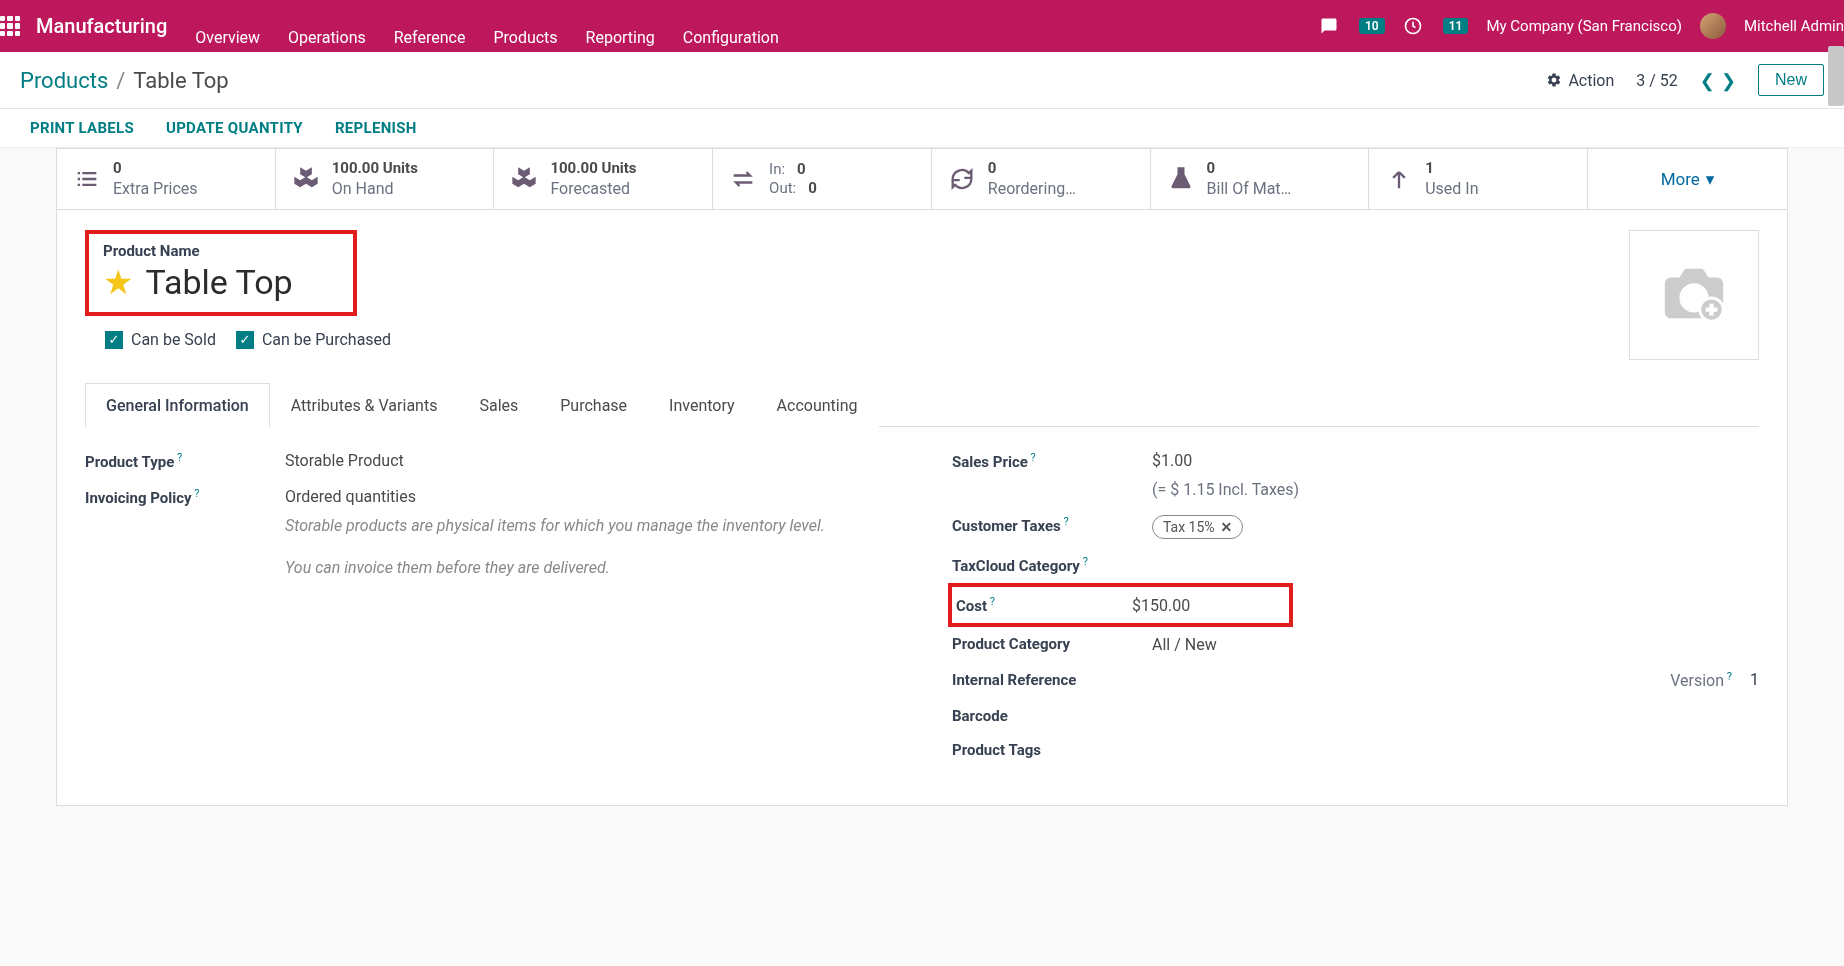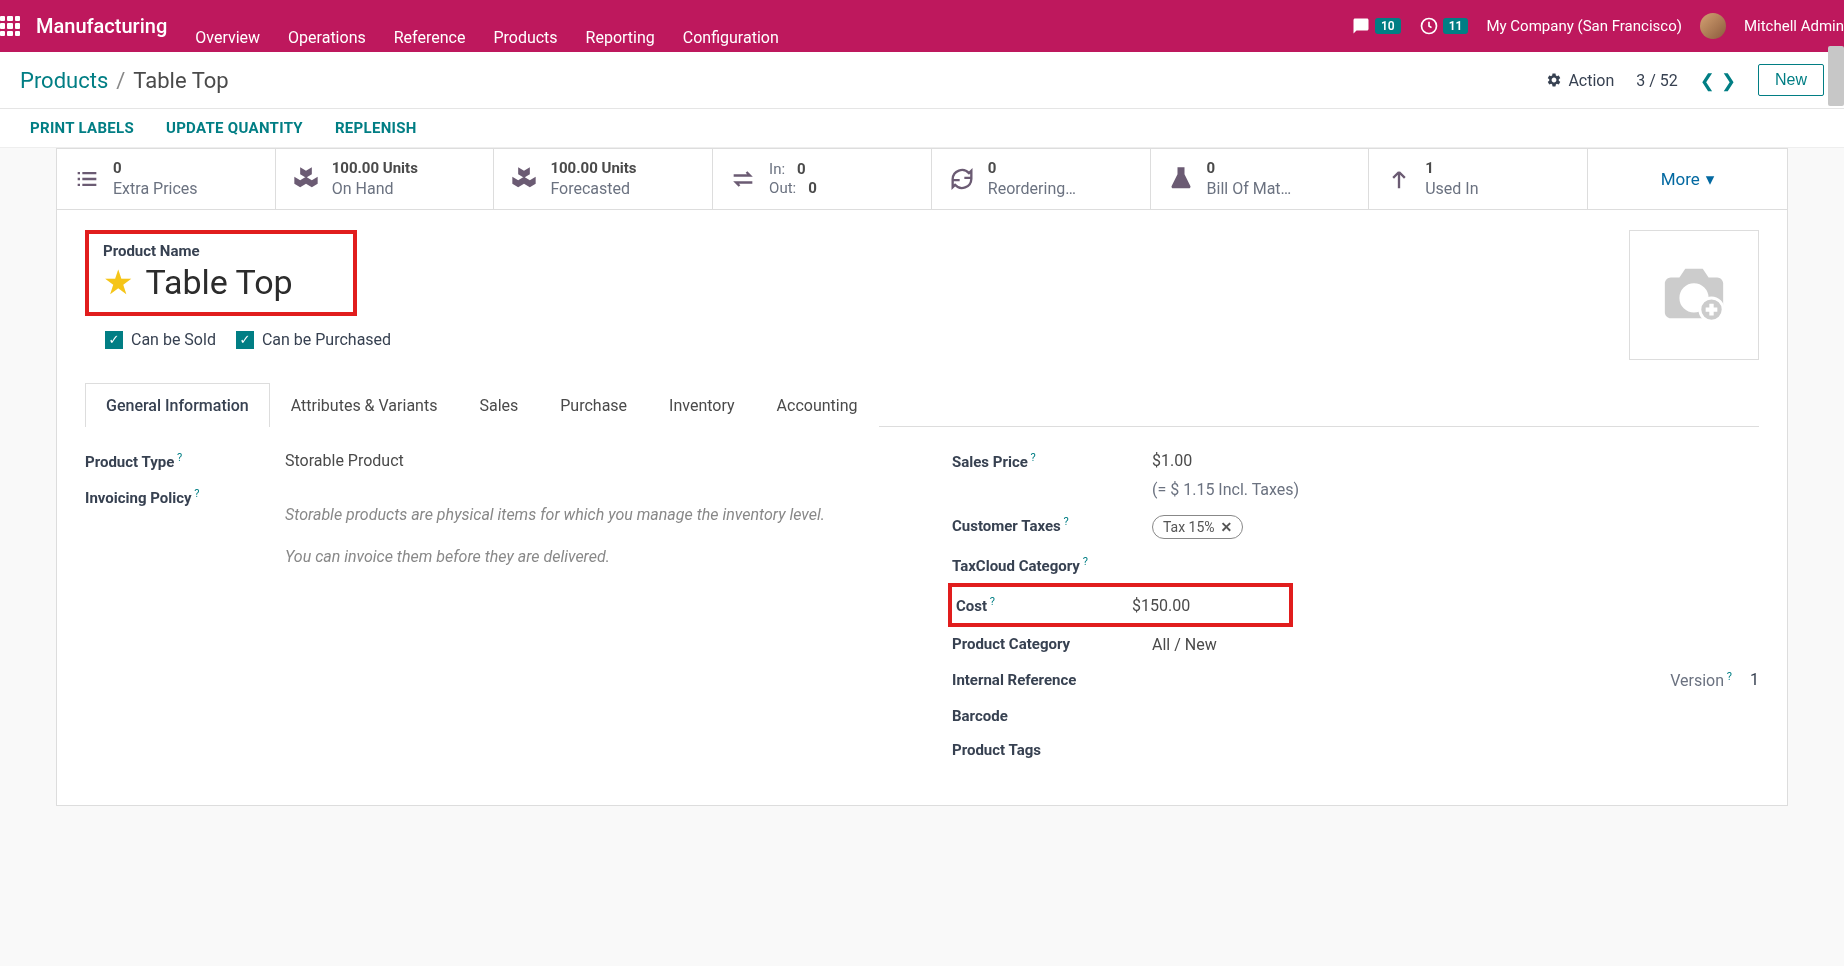--- a/index.html
+++ b/index.html
@@ -6,21 +6,21 @@
   body { font-family: -apple-system, BlinkMacSystemFont, "Segoe UI", Roboto, sans-serif; font-size: 14px; color: #374151; background: #f9f9f9; width: 1844px; }
   
   
   .topbar { background: #be185d; height: 52px; display: flex; align-items: center; color: #fff; padding: 0 0; }
   .apps-icon { width: 20px; height: 20px; display: grid; grid-template-columns: repeat(3,1fr); grid-template-rows: repeat(3,1fr); gap: 2px; margin-right: 16px; cursor: pointer; }
   .apps-icon span { background: #fff; border-radius: 1px; }
   .brand { font-size: 20px; font-weight: 500; margin-right: 28px; }
   .nav-items { display: flex; gap: 28px; flex: 1; }
   .nav-items a { color: #fff; text-decoration: none; font-size: 16px; margin-top: 23px; }
   .topbar-right { display: flex; align-items: center; gap: 18px; }
-  .badge-group { display: flex; align-items: center; gap: 4px; justify-content: space-between; }
+  .badge-group { display: flex; align-items: center; gap: 20px; justify-content: space-between; }
   .badge { background: #017E84; color: #fff; font-size: 12px; padding: 1px 6px; border-radius: 3px; font-weight: 600; }
   .avatar { width: 26px; height: 26px; border-radius: 50%; background: linear-gradient(135deg,#d4a373,#8b5a3c); display:inline-block; }
   .company, .username { font-size: 15px; }
   
   
   .controlbar { background: #fff; display: flex; align-items: center; padding: 12px 20px; border-bottom: 1px solid #e5e5e5; }
   .breadcrumb { font-size: 22px; display: flex; align-items: center; gap: 8px; }
   .breadcrumb a { color: #017E84; text-decoration: none; }
   .breadcrumb .sep { color: #888; }
   .breadcrumb .current { color: #4a4a4a; }
@@ -64,21 +64,21 @@
   .tabs { display: flex; border-bottom: 1px solid #ddd; margin-top: 22px; }
   .tab { padding: 12px 20px; font-size: 16px; color: #4a4a4a; cursor: pointer; border: 1px solid transparent; border-bottom: none; position: relative; top: 1px; background:#fff;}
   .tab.active { border-color: #ddd; color: #374151; font-weight:500; }
   
   .tab-content { display: flex; padding: 24px 0 0; gap: 60px; }
   .col { flex: 1; }
   .field-row { display: flex; margin-bottom: 16px; align-items: flex-start; gap: 20px; }
   .field-label { width: 180px; font-weight: 700; font-size: 15px; color: #374151; flex-shrink: 0; }
   .field-label .help { color: #017E84; font-size: 11px; vertical-align: super; font-weight: 400; }
   .field-value { font-size: 16px; color: #4a4a4a; }
-  .desc { color: #888; font-style: italic; font-size: 16px; line-height: 1.5; margin-top: 16px; padding-right: 40px;}
+  .desc { color: #888; font-style: italic; font-size: 16px; line-height: 1.5; margin-top: 8px; padding-right: 40px;}
   .tag-chip { border: 1px solid #888; border-radius: 14px; padding: 3px 10px; font-size: 14px; color: #555; display: inline-flex; align-items: flex-start; gap: 6px; }
   .tag-chip .x { font-weight: 700; cursor: pointer; }
   .sub-price { color: #6b7280; font-size: 16px; }
   .cost-highlight { border: 4px solid #e11d1d; display: flex; padding: 8px 14px 8px 0; margin: -8px 0 8px -4px; width: 345px; align-items:center;}
   .cost-highlight .field-label { padding-left: 4px;}
   .version { margin-left: auto; display:flex; gap:18px; font-size:16px;}
   .version .vlabel { color:#6b7280;}
   .row-flex { display:flex; align-items:center;}
   
   
@@ -268,20 +268,21 @@
 
     <div class="tab-content">
       <div class="col">
         <div class="field-row">
           <div class="field-label"><span>Product Type</span><span class="help"> ?</span></div>
           <div class="field-value">Storable Product</div>
         </div>
         <div class="field-row">
           <div class="field-label"><span>Invoicing Policy</span><span class="help"> ?</span></div>
           <div>
+            <div class="field-value">Ordered quantities</div>
             <div class="desc">Storable products are physical items for which you manage the inventory level.</div>
             <div class="desc" style="margin-top:18px;">You can invoice them before they are delivered.</div>
           </div>
         </div>
       </div>
       <div class="col">
         <div class="field-row">
           <div class="field-label"><span>Sales Price</span><span class="help"> ?</span></div>
           <div>
             <div class="field-value">$1.00</div>

